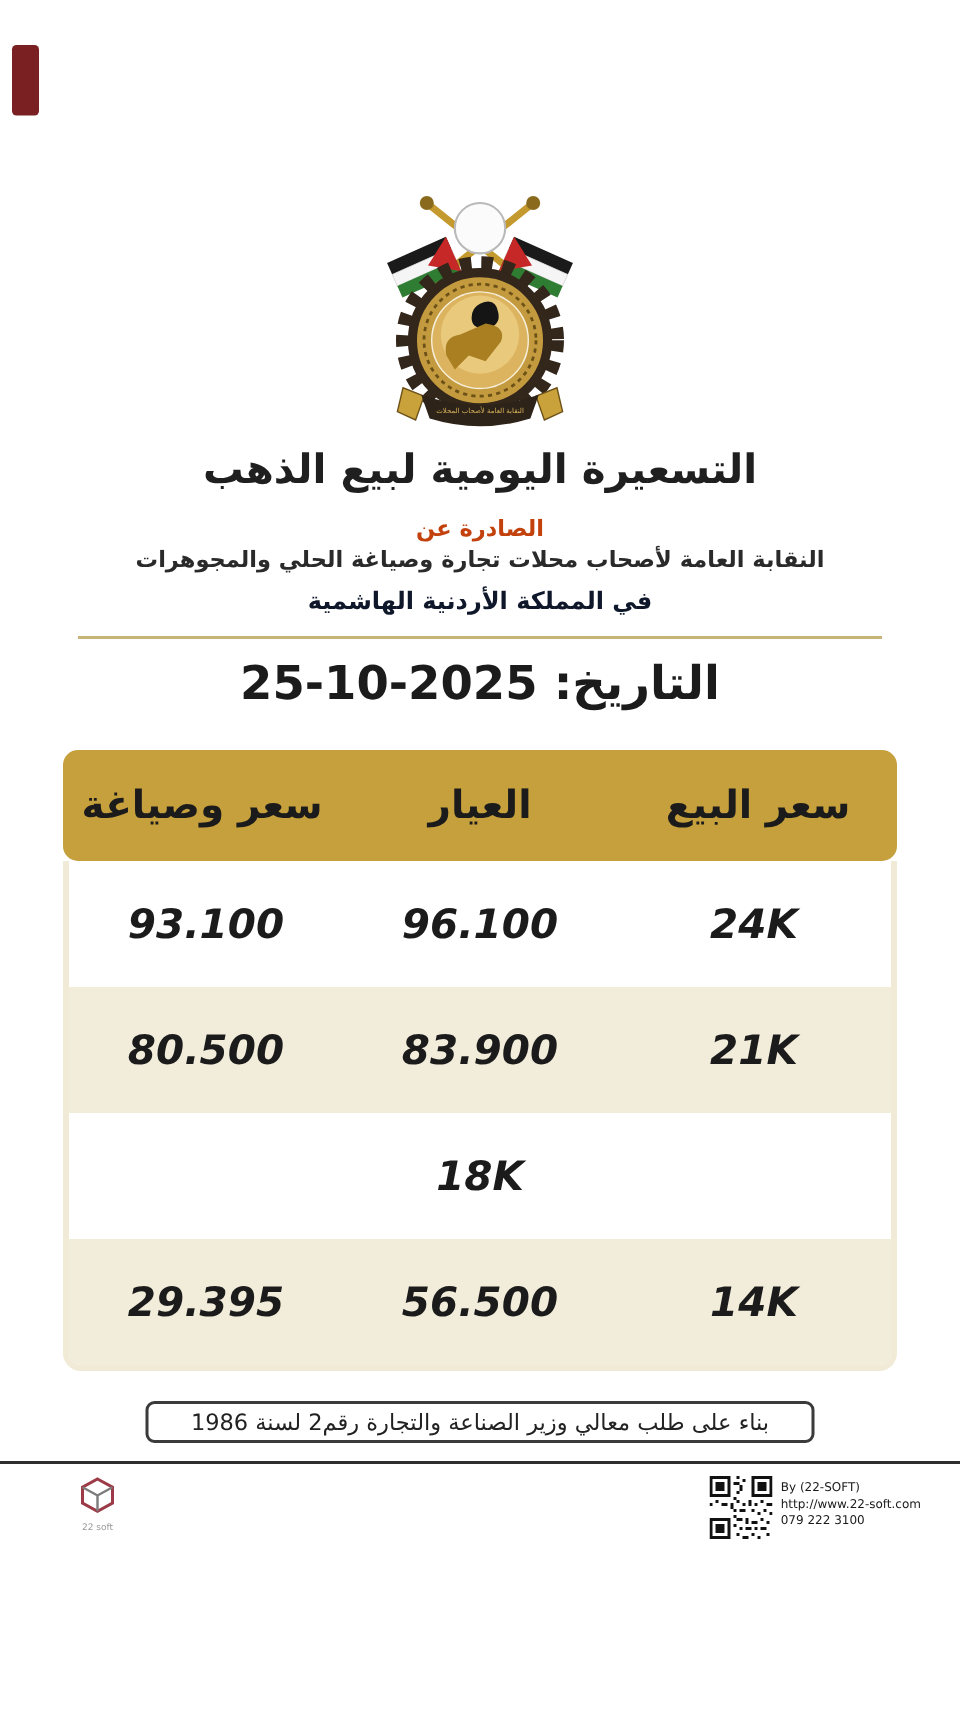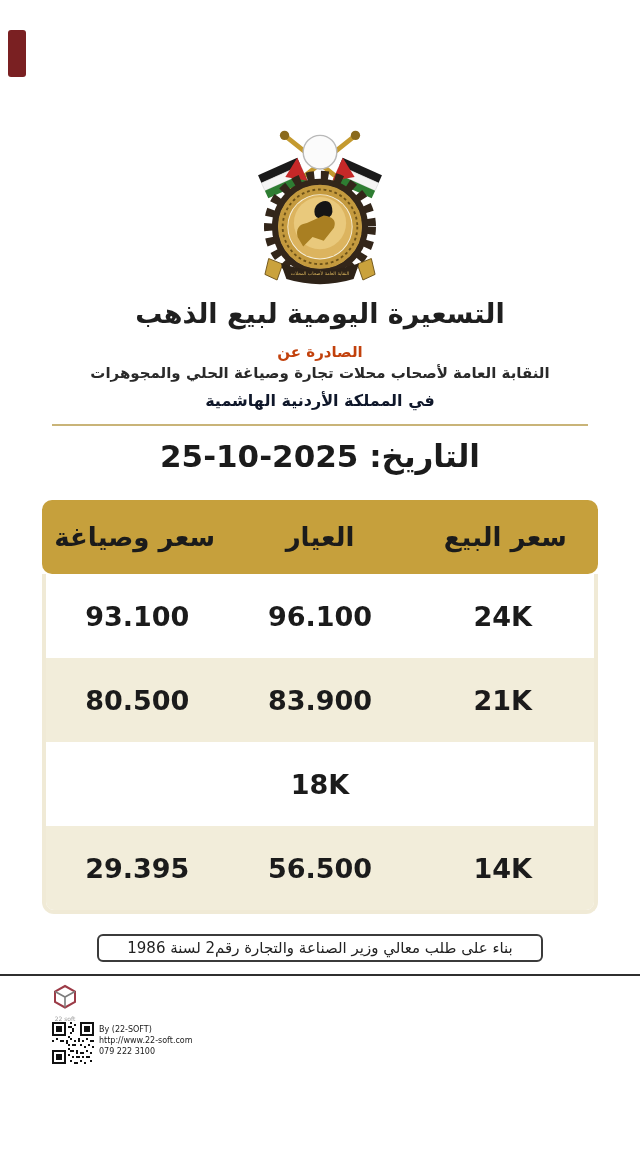--- a/index.html
+++ b/index.html
@@ -44,36 +44,35 @@
   .tbody {
     border:4px solid #f0ead6; border-top:none;
     border-radius:0 0 12px 12px; overflow:hidden;
   }
   .trow {
     display:flex; align-items:center;
     height:84px; background:#ffffff;
     font-size:27px; font-weight:bold;
   }
   .trow.alt { background:#f2edda; }
-  .trow .c.latin { direction:ltr; unicode-bidi:isolate; }
+  .trow .c.latin { direction:ltr; unicode-bidi:isolate;font-style:italic; }
 
   .footnote-box {
     margin:20px auto 0; width:fit-content; max-width:480px;
     border:2px solid #3b3b3b; border-radius:6px;
     padding:3px 28px; font-size:15px; color:#222;
     text-align:center;
   }
 
   .footer-line { margin:12px 0 0; width:640px; height:2px; background:#2f2f2f; border:none; }
 
   .footer {
     direction:ltr;
     display:flex; justify-content:space-between; align-items:flex-start;
     padding:8px 26px 0 52px;
-    flex-direction:column;
   }
   .cube-wrap { text-align:center; }
   .cube-caption { font-size:6px; color:#999; margin-top:1px; }
   .qr-block { display:flex; gap:5px; align-items:flex-start; }
   .qr-text { font-size:8px; line-height:11px; color:#1a1a1a; padding-top:2px; }
 </style>
 </head>
 <body>
 
 <div class="page">

